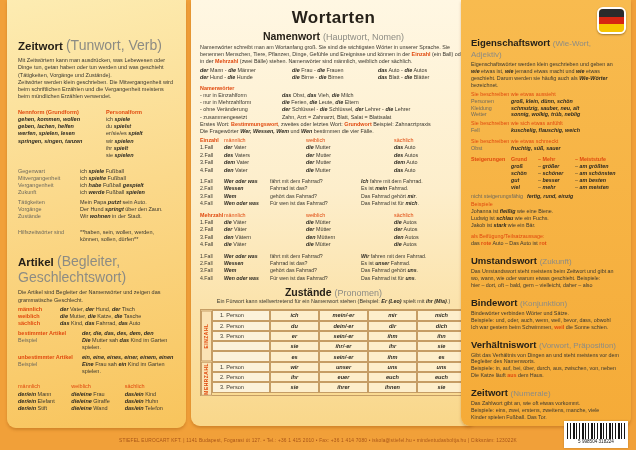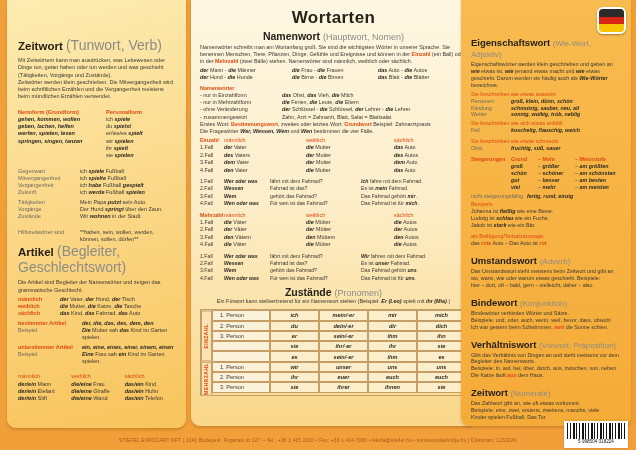--- a/index.html
+++ b/index.html
@@ -18,21 +18,21 @@
   .r-h .sub{font-weight:normal;color:#8d8c84;font-size:8px}
   .txt{font-size:5.5px;line-height:1.32;color:#3b382f}
   .ctxt{font-size:5.4px;line-height:1.3;color:#3b382f}
   .rtxt{font-size:5.35px;line-height:1.3;color:#3b382f}
   .pre{white-space:pre-line}
   .center{text-align:center}
   .b{font-weight:bold}
   .rd{color:#e0490e}
   b.em{font-weight:bold;font-style:italic;color:#2c2921}
   b.mark-red{color:#e0490e;font-style:normal}
-  .mt1{margin-top:2px}.mt2{margin-top:4px}.mt3{margin-top:2px}.mt4{margin-top:8px}.mt5{}
+  .mt1{margin-top:2px}.mt2{margin-top:4px}.mt3{margin-top:2px}.mt4{margin-top:8px}.mt5{margin-top:10px}
   .lv-row{display:grid;line-height:7.3px;font-size:5.5px}
   .lv62{grid-template-columns:62px 1fr}
   .lv42{grid-template-columns:42px 1fr}
   .lv64{grid-template-columns:64px 1fr}
   .lv-label{color:#6f6a5c}
   .two-col{display:grid;grid-template-columns:88px 1fr}
   .rd-label{color:#e0490e;font-size:5.6px;font-weight:bold;line-height:7.3px}
   .line{font-size:5.5px;line-height:7.3px}
   .tri-cols{display:grid;grid-template-columns:1fr 1fr 1fr;column-gap:3px}
   .col-title{color:#e0490e;font-size:5.5px;line-height:7.3px}
@@ -608,21 +608,21 @@
     <div class="rline" style="">Johanna ist <b class="em">fleißig</b> wie eine Biene.</div>
         <div class="rline" style="">Ludwig ist <b class="em">schlau</b> wie ein Fuchs.</div>
         <div class="rline" style="">Jakob ist <b class="em">stark</b> wie ein Bär.</div>
       </div>
 
     <div class="rd rline mt2">als Beifügung/Teilsatzaussage:</div>
     <div class="rline">das <b class="mark-red">rote</b> Auto – Das Auto ist <b class="mark-red">rot</b></div>
 
     <div class="r-h mt4">
       <span>Umstandswort</span>
-      <span class="sub">(Adverb)</span>
+      <span class="sub">(Zukunft)</span>
     </div>
     <div class="rtxt pre mt1">Das Umstandswort steht meistens beim Zeitwort und gibt an wo, wann, wie oder warum etwas geschieht. Beispiele:
 hier – dort, oft – bald, gern – vielleicht, daher – also</div>
 
     <div class="r-h mt4">
       <span>Bindewort</span>
       <span class="sub">(Konjunktion)</span>
     </div>
     <div class="rtxt pre mt1">Bindewörter verbinden Wörter und Sätze.
 Beispiele: und, oder, auch, wenn, weil, bevor, dass, obwohl

